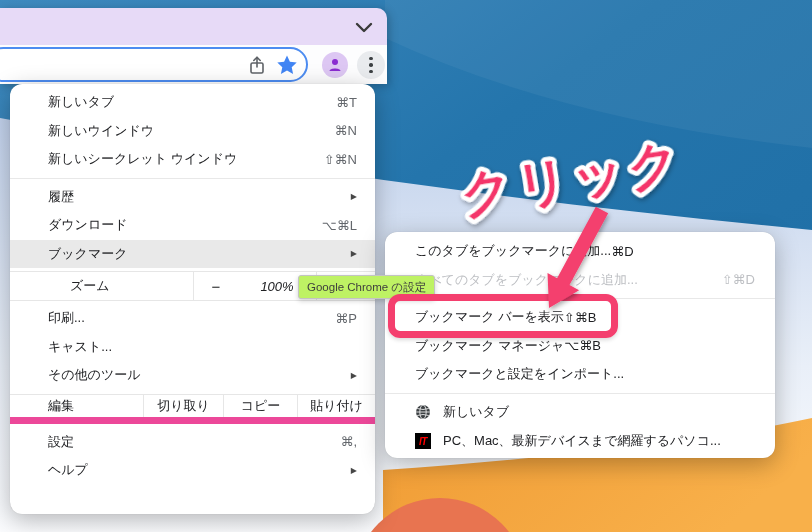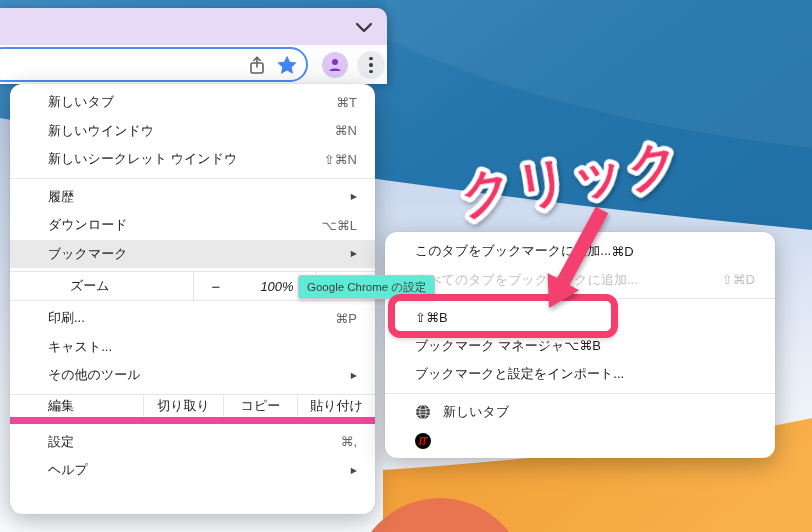--- a/index.html
+++ b/index.html
@@ -55,25 +55,25 @@
               display:flex; align-items:stretch; }
   #edit-row .elabel { width:133px; display:flex; align-items:center; padding-left:38px; }
   #edit-row .ebtn { display:flex; align-items:center; justify-content:center; border-left:1px solid #e6e6e6; }
   #edit-row .cut { width:80px; } #edit-row .copy { width:74px; } #edit-row .paste { flex:1; }
 
   
   .smi { height:28.5px; display:flex; align-items:center; padding:0 20px 0 30px; }
   .smi.iconrow { height:29px; }
   .smi .ic { width:16px; height:16px; margin-right:12px; flex:0 0 auto; display:flex; align-items:center; justify-content:center; }
   .favicon-it { width:16px; height:16px; background:#000; color:#f00; font-weight:900; font-size:10px;
-                display:flex; align-items:center; justify-content:center; border-radius:8px; font-style:italic; letter-spacing:-0.5px; }
+                display:flex; align-items:center; justify-content:center; border-radius:0; font-style:italic; letter-spacing:-0.5px; }
 
   
   #tooltip { position:absolute; left:298px; top:275px; height:24px; z-index:4;
-             background:#5eead4; border:1px solid #c3c3c3; border-radius:3px;
+             background:#bef264; border:1px solid #c3c3c3; border-radius:3px;
              font-size:11.5px; color:#3e3e3e; display:flex; align-items:center;
              padding:0 8px; box-shadow:0 2px 5px rgba(0,0,0,.18); white-space:nowrap; }
 
   
   #highlight-rect { position:absolute; left:388px; top:294px; width:230px; height:44px;
                     border:7px solid #f43f6e; border-radius:12px; z-index:5;
                     box-shadow:0 2px 4px rgba(0,0,0,.15); }
 
   
   #annotation-layer { position:absolute; inset:0; z-index:6; pointer-events:none; }
@@ -209,20 +209,21 @@
     <div class="smi">
       <span class="lbl">このタブをブックマークに追加...</span>
       <span class="sc">⌘D</span>
     </div>
     <div class="smi mi disabled" style="padding-left:30px">
       <span class="lbl">すべてのタブをブックマークに追加...</span>
       <span class="sc">⇧⌘D</span>
     </div>
     <div class="sep"></div>
     <div class="smi">
+      <span class="lbl">ブックマーク バーを表示</span>
       <span class="sc">⇧⌘B</span>
     </div>
     <div class="smi">
       <span class="lbl">ブックマーク マネージャ</span>
       <span class="sc">⌥⌘B</span>
     </div>
     <div class="smi">
       <span class="lbl">ブックマークと設定をインポート...</span>
     </div>
     <div class="sep"></div>
@@ -236,20 +237,21 @@
             <path d="M2.2 4.5 Q8 6.5 13.8 4.5 M2.2 11.5 Q8 9.5 13.8 11.5"></path>
           </g>
         </svg>
       </span>
       <span class="lbl">新しいタブ</span>
     </div>
     <div class="smi iconrow">
       <span class="ic">
         <span class="favicon-it">IT</span>
       </span>
+      <span class="lbl">PC、Mac、最新デバイスまで網羅するパソコ...</span>
     </div>
   </div>
 
   <div id="tooltip">
     <span>Google Chrome の設定</span>
   </div>
 
   <div id="highlight-rect"></div>
 
   <svg id="annotation-layer" viewBox="0 0 812 532">

